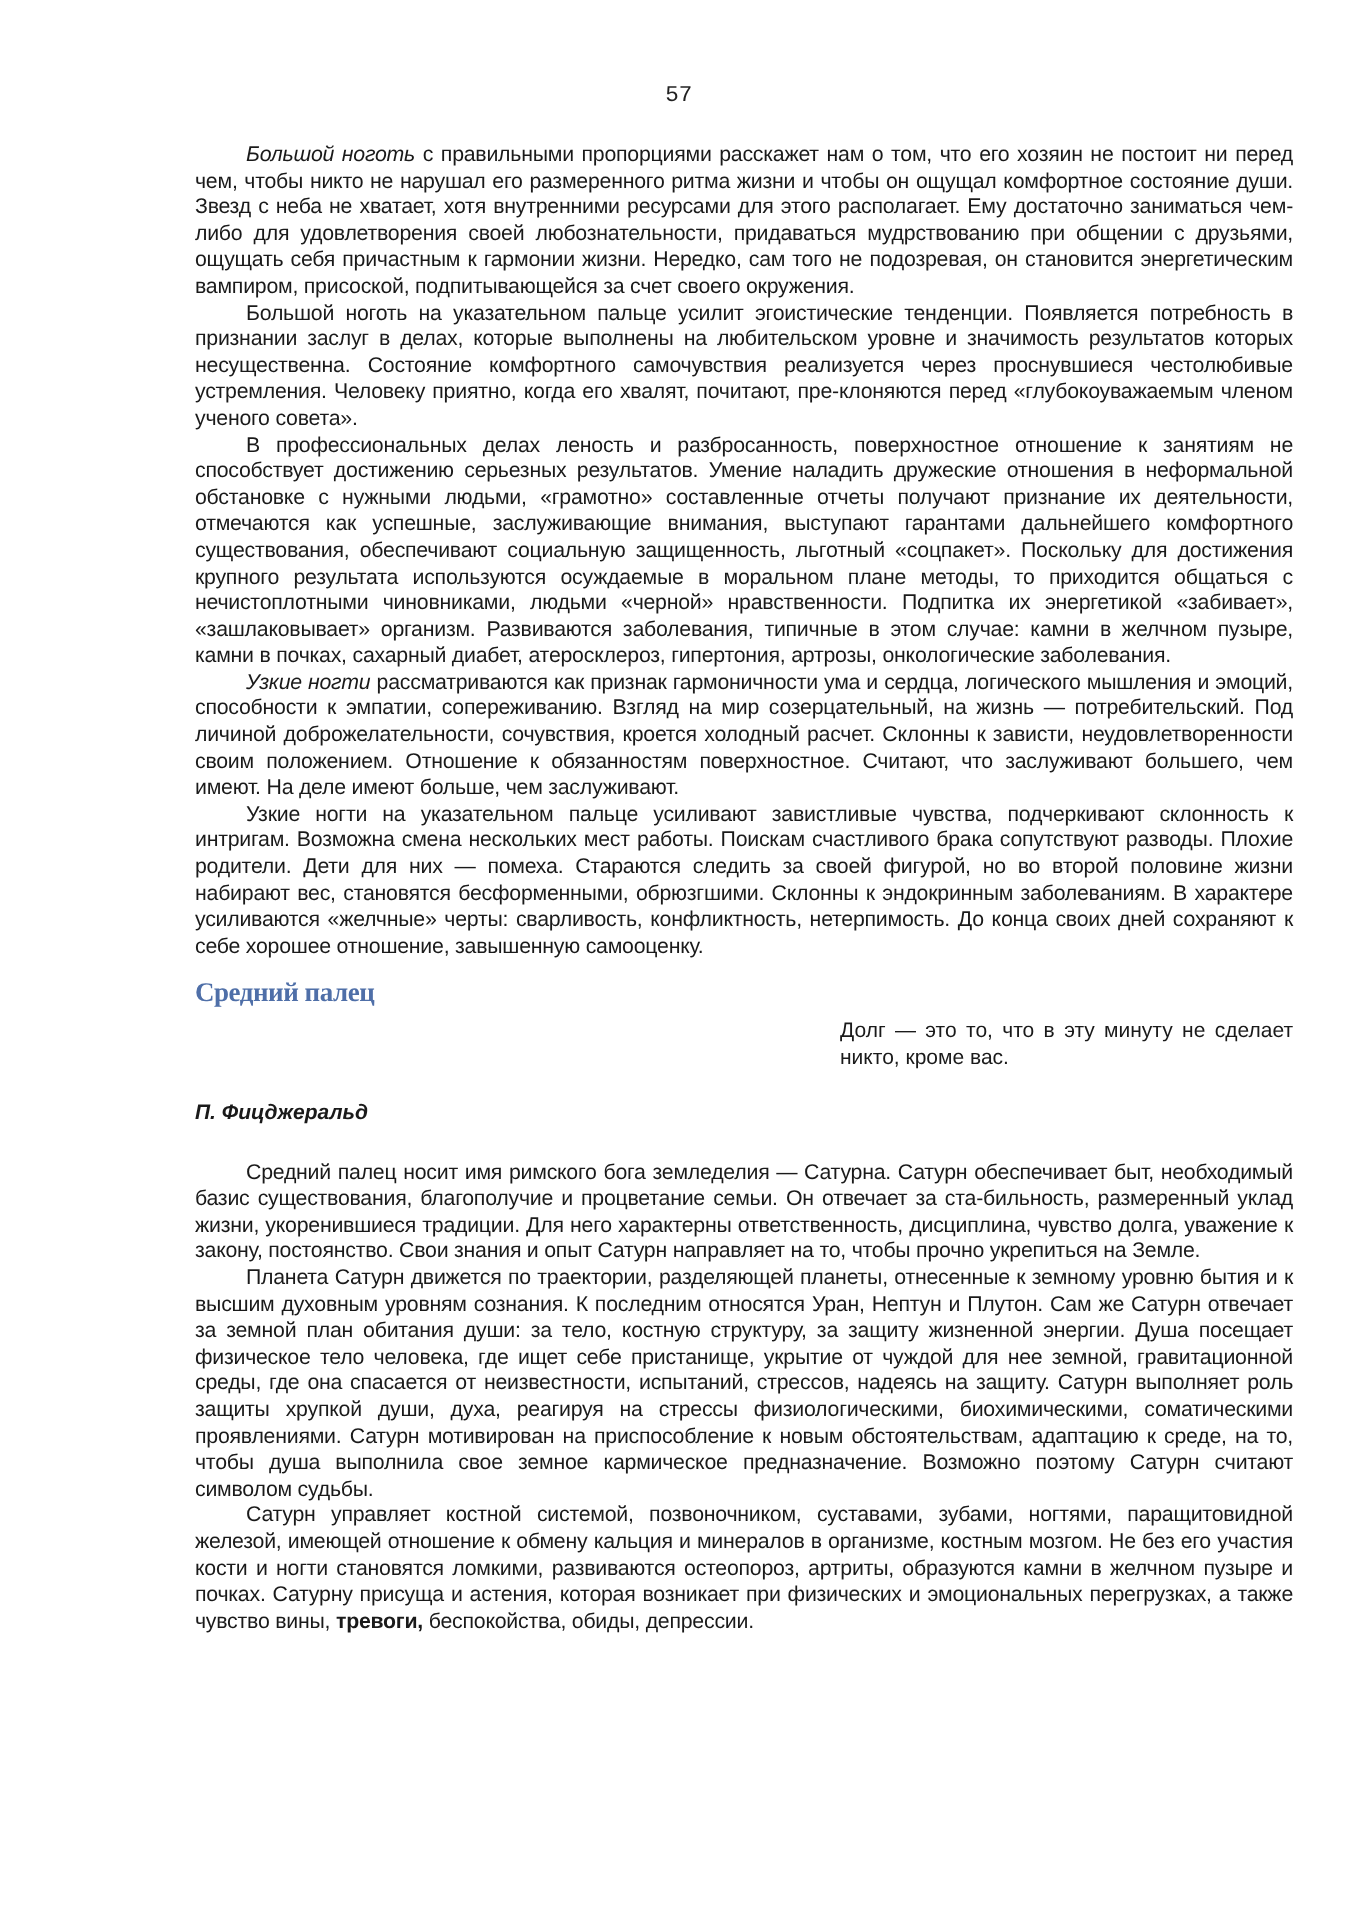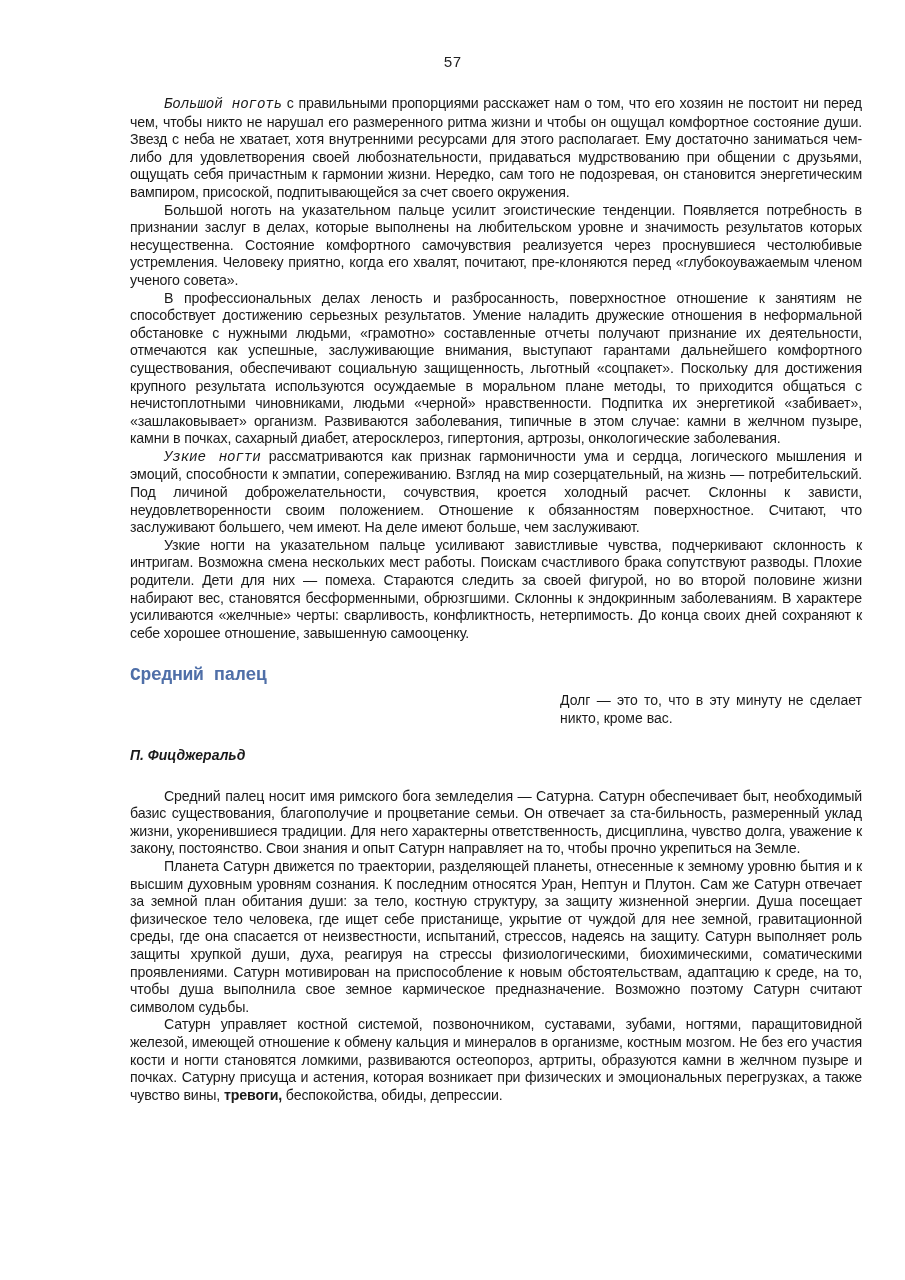--- a/index.html
+++ b/index.html
@@ -38,28 +38,27 @@
       text-align: justify;
       text-indent: 34px;
       letter-spacing: -0.15px;
       font-stretch: condensed;
     }
     .para.noindent {
       text-indent: 0;
     }
     .para em {
       font-style: italic;
-      font-family: Liberation Mono, monospace;
     }
     .para strong {
       font-weight: bold;
     }
     .section-heading {
-      margin: 22px 0 0 0;
-      font-family: Liberation Mono, monospace;
+      margin: 10px 0 0 0;
+      font-family: Liberation Serif, serif;
       font-weight: bold;
       font-size: 18px;
       color: #4f6fa8;
       line-height: 22px;
       letter-spacing: -0.3px;
     }
     .epigraph {
       margin: 6px 0 0 430px;
       width: 302px;
       font-size: 14px;

